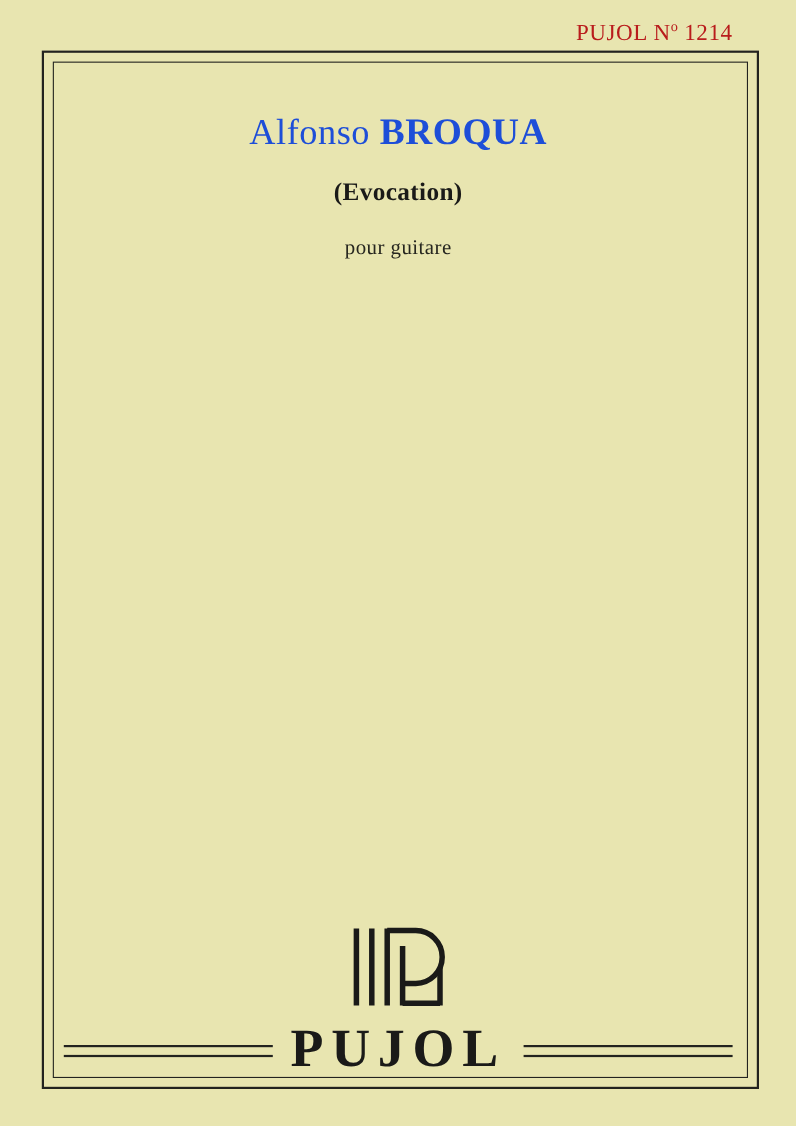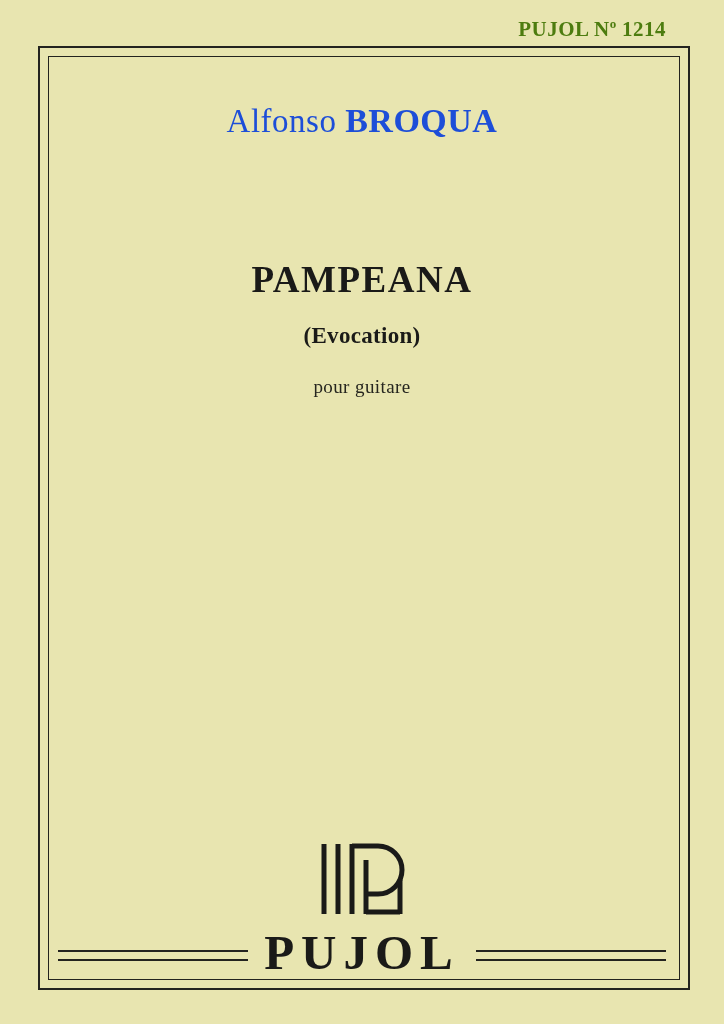--- a/index.html
+++ b/index.html
@@ -21,24 +21,24 @@
     background: #e8e5b0;
     box-sizing: border-box;
   }
 
   
   .catalog {
     position: absolute;
     top: 16px;
     right: 58px;
     font-family: "Liberation Serif", serif;
-    font-weight: bold;
+    font-weight: normal;
     font-size: 21px;
     letter-spacing: 0.5px;
-    color: #4d7c0f;
+    color: #b91c1c;
     white-space: nowrap;
   }
   .catalog .sup {
     font-size: 13px;
     vertical-align: super;
     letter-spacing: 0;
   }
 
   
   .frame-outer {
@@ -153,21 +153,20 @@
     <span>1214</span>
   </div>
 
   <div class="frame-outer">
     <div class="frame-inner"></div>
   </div>
 
   <div class="titleblock">
     <p class="composer"><span>Alfonso </span><span class="surname">BROQUA</span></p>
 
-    <p class="work-title">PAMPEANA</p>
     <p class="subtitle">(Evocation)</p>
     <p class="instrument">pour guitare</p>
   </div>
 
   <div class="publisher">
     <svg class="logo-mark" width="92" height="78" viewBox="0 0 92 78" aria-hidden="true">
       <g fill="none" stroke="#1a1a18" stroke-width="5">
         <path d="M8 4 V74"></path>
         <path d="M22 4 V74"></path>
         <path d="M36 4 V74"></path>

